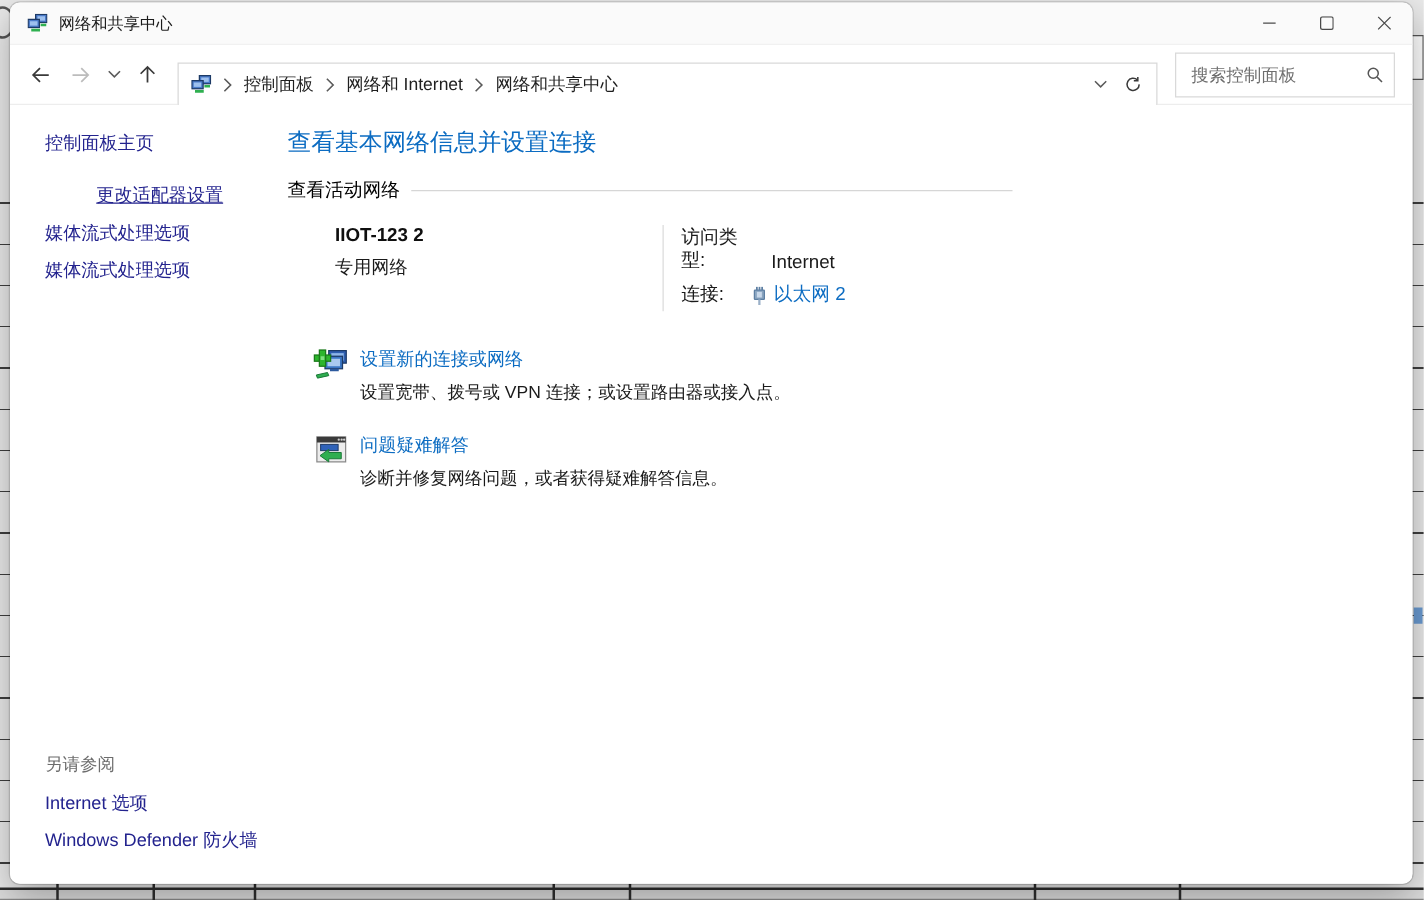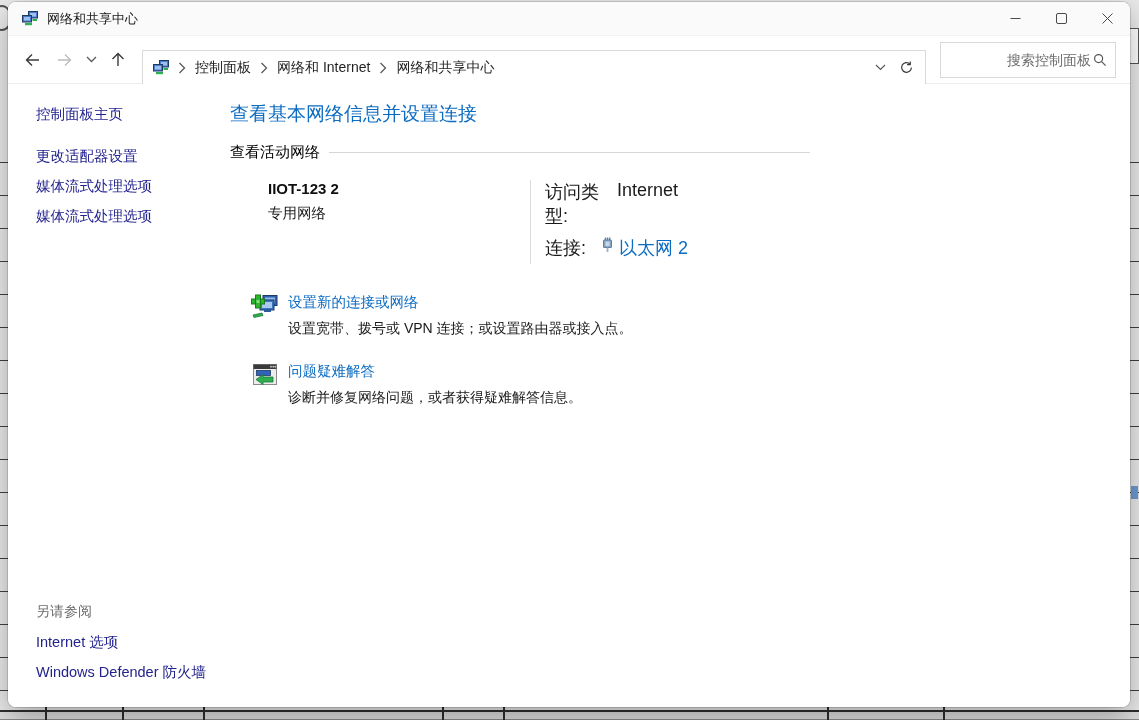--- a/index.html
+++ b/index.html
@@ -40,47 +40,47 @@
   .addressbar{flex:1;height:34px;border:1px solid #d9d9d9;background:#fff;
     display:flex;align-items:center;padding:0 6px 0 10px;margin-left:6px;margin-top:16px;}
   .crumb-icon{width:16px;height:16px;margin-right:4px;flex:0 0 auto;}
   .crumb-sep{display:flex;align-items:center;justify-content:center;width:18px;height:18px;}
   .crumb{font-size:14px;color:#1f1f1f;padding:3px 4px;white-space:nowrap;}
   .addr-right{margin-left:auto;display:flex;align-items:center;}
   .addr-btn{width:26px;height:26px;display:flex;align-items:center;justify-content:center;}
   .searchbox{width:156px;height:34px;border:1px solid #d9d9d9;background:#fff;
     display:flex;align-items:center;padding:0 8px 0 10px;margin-left:14px;}
   .searchbox input{border:none;outline:none;flex:1;min-width:0;font-size:14px;color:#333;
-    font-family:"Liberation Sans","DejaVu Sans",sans-serif;background:transparent;text-align:right;}
+    font-family:"Liberation Sans","DejaVu Sans",sans-serif;background:transparent;}
   .searchbox input::placeholder{color:#6e6e6e;opacity:1;}
 
   
   .wbody{flex:1;display:flex;background:#fff;position:relative;}
   .sidebar{width:214px;flex:0 0 auto;padding:21px 0 0 28px;position:relative;box-sizing:border-box;}
   .side-home{display:block;font-size:14.5px;color:#23238e;margin-bottom:23px;cursor:pointer;}
   .side-link{display:block;font-size:14.5px;color:#23238e;margin-bottom:11px;cursor:pointer;}
-  .side-link.hovered{}
+  .side-link.hovered{text-decoration:underline;margin-left:41px;}
   .see-also{position:absolute;left:28px;bottom:14px;}
   .see-also .sa-header{font-size:14px;color:#6d6d6d;margin-bottom:12px;}
   .see-also .sa-link{display:block;font-size:14.5px;color:#23238e;margin-bottom:11px;cursor:pointer;}
 
   .main{flex:1;padding:12px 0 0 8px;box-sizing:border-box;}
   .main-inner{width:580px;}
   .page-heading{font-size:19px;font-weight:400;color:#0c6cc2;margin:5px 0 16px 0;}
   .section-header-row{display:flex;align-items:center;gap:9px;margin:0;}
   .section-title{font-size:15px;color:#000;white-space:nowrap;}
   .rule{flex:1;height:1px;background:#d6d6d6;}
 
   .active-net{display:flex;margin-top:18px;}
   .an-left{width:262px;padding-left:38px;box-sizing:content-box;}
   .an-name{font-size:15px;font-weight:bold;color:#0f0f0f;}
   .an-profile{font-size:14.5px;color:#1a1a1a;margin-top:7px;}
   .an-divider{width:1px;background:#dcdcdc;align-self:stretch;margin-bottom:4px;}
   .an-right{padding-left:14px;}
-  .an-row{display:flex;align-items:flex-start;font-size:18px;color:#1a1a1a;margin-bottom:8px;}
+  .an-row{display:flex;align-items:flex-end;font-size:15px;color:#1a1a1a;margin-bottom:8px;}
   .an-label{width:56px;flex:0 0 auto;}
   .an-value{margin-left:16px;}
   .eth-icon{width:13px;height:17px;margin:0 5px 0 0;flex:0 0 auto;}
   .an-link{color:#0c6cc2;cursor:pointer;}
 
   .change-section{margin-top:22px;}
   .tasks{margin-top:8px;}
   .task{display:flex;margin:0 0 21px 20px;}
   .task-icon{width:30px;height:30px;margin-right:8px;margin-top:1px;flex:0 0 auto;}
   .task-title{font-size:14.5px;color:#0c6cc2;margin:3px 0 8px 0;cursor:pointer;}

